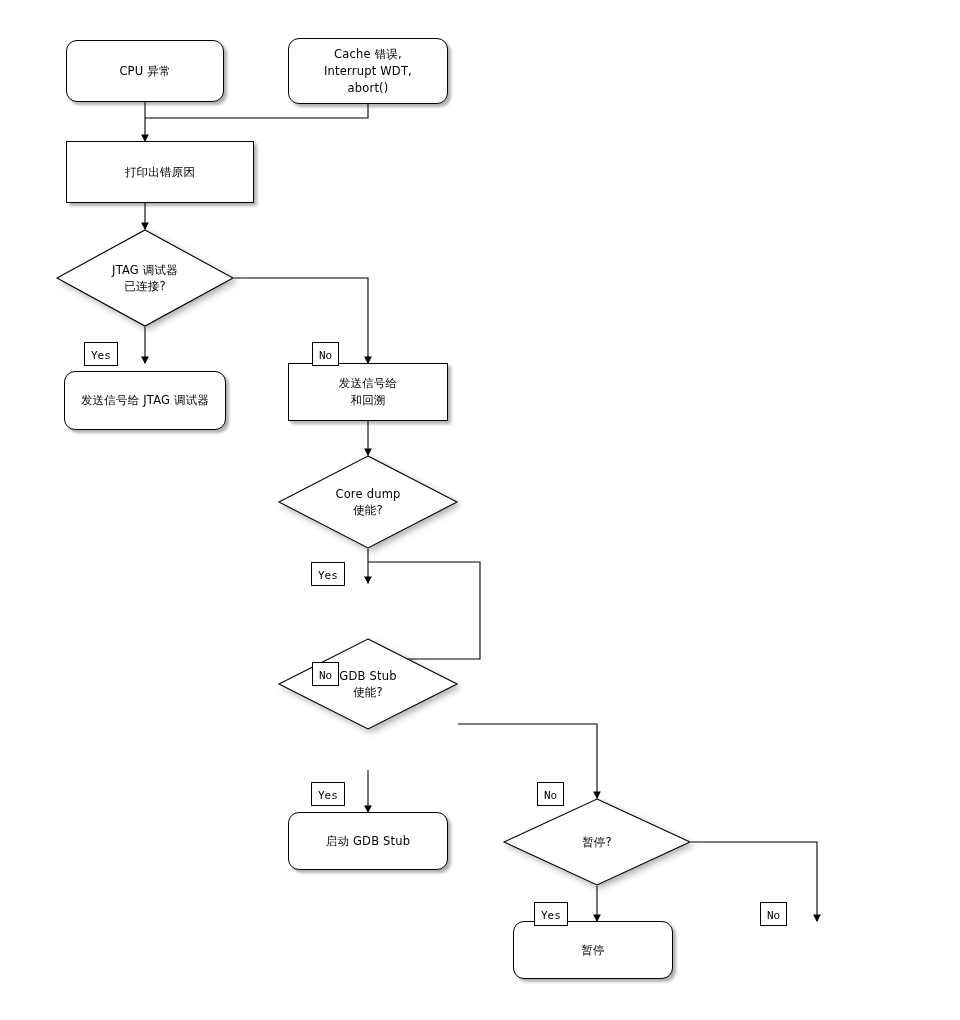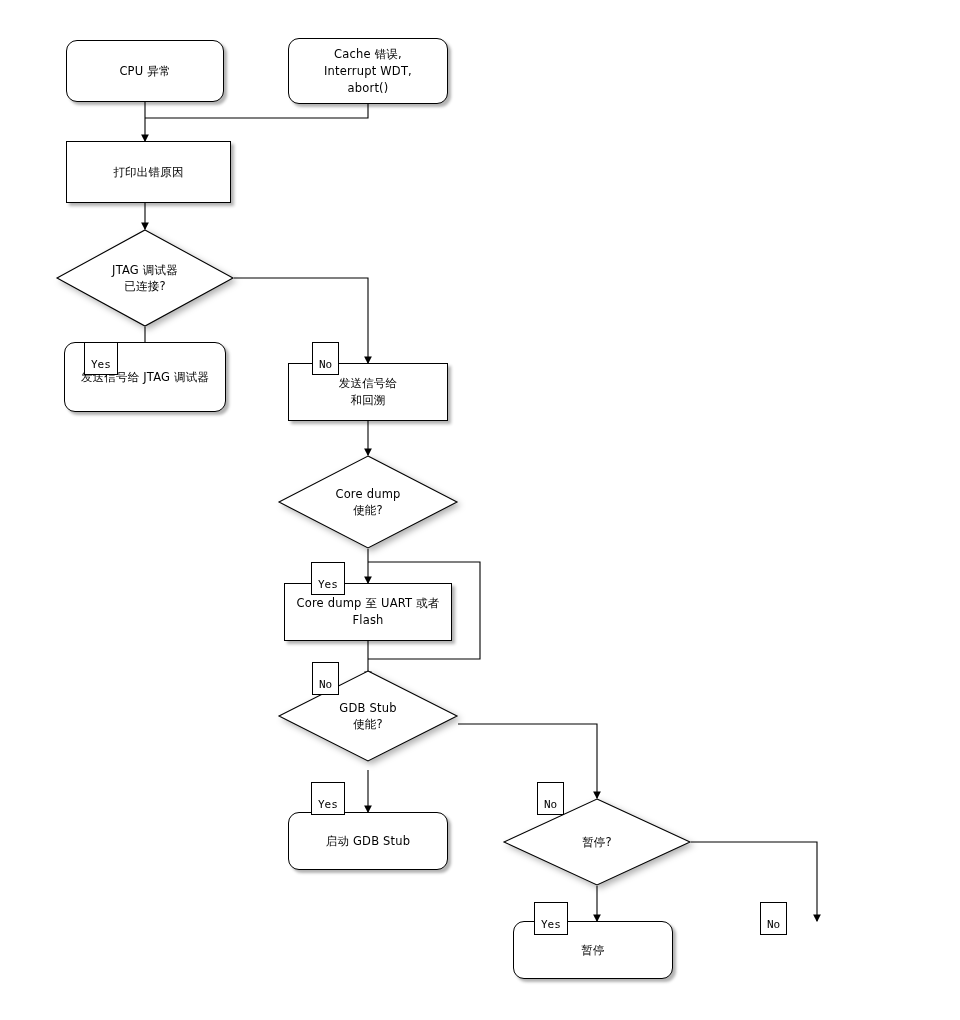--- a/index.html
+++ b/index.html
@@ -74,21 +74,21 @@
 
   .edge-label {
     position: absolute;
     box-sizing: border-box;
     background: #ffffff;
     border: 1px solid #000000;
     font-size: 11px;
     line-height: 14px;
     font-family: "DejaVu Sans Mono", "Liberation Mono", monospace;
     color: #000000;
-    padding: 15px 6px 2px 6px;
+    padding: 6px 6px 2px 6px;
     z-index: 4;
     text-align: left;
   }
 </style>
 </head>
 <body>
 
 <div id="canvas">
 
   <svg id="wires" viewBox="0 0 960 1020" xmlns="http://www.w3.org/2000/svg">
@@ -130,54 +130,51 @@
   <div class="node rounded" style="left:66px;  top:40px;  width:158px; height:62px;">
     <span>CPU 异常</span>
   </div>
 
   <div class="node rounded" style="left:288px; top:38px;  width:160px; height:66px;">
     <span>Cache 错误,
 Interrupt WDT,
 abort()</span>
   </div>
 
-  <div class="node rect" style="left:66px;  top:141px; width:165px; height:62px;">
+  <div class="node rect" style="left:66px;  top:141px; width:188px; height:62px;">
     <span>打印出错原因</span>
   </div>
 
   <div class="diamond-wrap" style="left:56px; top:229px; width:178px; height:98px;">
     <svg width="178" height="98" viewBox="0 0 178 98" xmlns="http://www.w3.org/2000/svg">
       <polygon points="89,1 177,49 89,97 1,49" fill="#ffffff" stroke="#000000" stroke-width="1.1" style="filter: drop-shadow(3px 3px 3px rgba(0,0,0,0.30));"></polygon>
     </svg>
     <div class="diamond-label">JTAG 调试器
 已连接?</div>
   </div>
 
-  <div class="node rounded" style="left:64px;  top:342px; width:162px; height:70px;justify-content:center;">
+  <div class="node rounded" style="left:64px;  top:371px; width:162px; height:59px;justify-content:center;">
     <span>发送信号给 JTAG 调试器</span>
   </div>
 
   <div class="node rect" style="left:288px; top:363px; width:160px; height:58px;">
     <span>发送信号给
 和回溯</span>
   </div>
 
   <div class="diamond-wrap" style="left:278px; top:455px; width:180px; height:94px;">
     <svg width="180" height="94" viewBox="0 0 180 94" xmlns="http://www.w3.org/2000/svg">
       <polygon points="90,1 179,47 90,93 1,47" fill="#ffffff" stroke="#000000" stroke-width="1.1" style="filter: drop-shadow(3px 3px 3px rgba(0,0,0,0.30));"></polygon>
     </svg>
     <div class="diamond-label">Core dump
 使能?</div>
   </div>
 
-  <div class="node rect" style="left:284px; top:583px; width:168px; height:58px;">
-    <span>Core dump 至 UART 或者 Flash</span>
-  </div>
-
-  <div class="diamond-wrap" style="left:278px; top:670px; width:180px; height:92px;">
+
+  <div class="diamond-wrap" style="left:278px; top:638px; width:180px; height:92px;">
     <svg width="180" height="92" viewBox="0 0 180 92" xmlns="http://www.w3.org/2000/svg">
       <polygon points="90,1 179,46 90,91 1,46" fill="#ffffff" stroke="#000000" stroke-width="1.1" style="filter: drop-shadow(3px 3px 3px rgba(0,0,0,0.30));"></polygon>
     </svg>
     <div class="diamond-label">GDB Stub
 使能?</div>
   </div>
 
   <div class="node rounded" style="left:288px; top:812px; width:160px; height:58px;">
     <span>启动 GDB Stub</span>
   </div>

